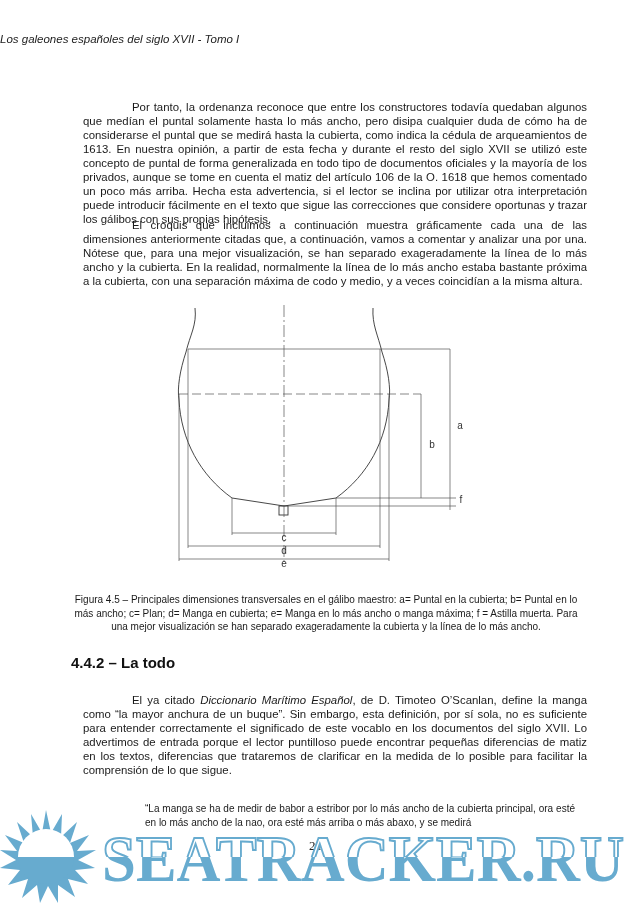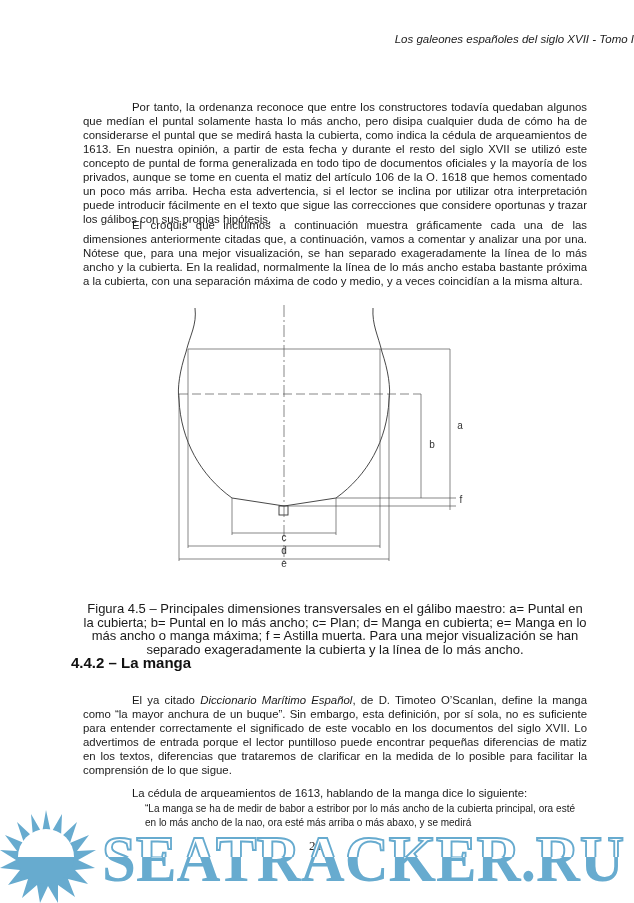--- a/index.html
+++ b/index.html
@@ -1,25 +1,25 @@
 <!DOCTYPE html>
 <html><head>
 <meta charset="utf-8">
 <style>
   html, body { margin: 0; padding: 0; background: #ffffff; }
   body { width: 634px; height: 903px; position: relative; overflow: hidden; font-family: "Liberation Sans", sans-serif; color: #1a1a1a; }
   .page { position: absolute; left: 0; top: 0; width: 634px; height: 903px; background: #fff; }
-  .running-header { position: absolute; top: 33px; left: 0; width: 634px; text-align: right; font-style: italic; font-size: 11.5px; color: #222; }
+  .running-header { position: absolute; top: 33px; left: 0; width: 634px; text-align: left; font-style: italic; font-size: 11.5px; color: #222; }
   .para { position: absolute; left: 71px; width: 504px; font-size: 11.4px; line-height: 14px; text-align: justify; text-indent: 49px; margin: 12px; }
   .p1 { top: 88px; }
   .p2 { top: 206px; }
   .p3 { top: 681px; }
   .p4 { top: 774px; }
   .quote { position: absolute; left: 145px; width: 430px; top: 802px; font-size: 10px; line-height: 14px; text-align: justify; margin: 0; }
-  .caption { position: absolute; left: 71px; width: 504px; top: 590px; font-size: 13px; line-height: 13.5px; text-align: center; margin: 12px; }
+  .caption { position: absolute; left: 71px; width: 504px; top: 590px; font-size: 10px; line-height: 13.5px; text-align: center; margin: 3px; }
   .section-heading { position: absolute; left: 71px; top: 654px; font-size: 15px; font-weight: bold; margin: 0; color: #111; }
   .figure { position: absolute; left: 0; top: 0; width: 634px; height: 903px; pointer-events: none; }
   .page-number { position: absolute; left: 309px; top: 838px; font-family: "Liberation Serif", serif; font-size: 13px; color: #222; z-index: 2; }
   .watermark { position: absolute; left: 0; top: 808px; width: 634px; height: 95px; z-index: 3; pointer-events: none; }
   em { font-style: italic; }
 </style>
 </head>
 <body>
 
 <div class="page">
@@ -73,25 +73,24 @@
       <text x="432" y="448">b</text>
       <text x="461" y="503">f</text>
       <text x="284" y="541">c</text>
       <text x="284" y="554">d</text>
       <text x="284" y="567">e</text>
     </g>
   </svg>
 
   <p class="caption">Figura 4.5 – Principales dimensiones transversales en el gálibo maestro: a= Puntal en la cubierta; b= Puntal en lo más ancho; c= Plan; d= Manga en cubierta; e= Manga en lo más ancho o manga máxima; f = Astilla muerta. Para una mejor visualización se han separado exageradamente la cubierta y la línea de lo más ancho.</p>
 
-  <h2 class="section-heading">4.4.2 – La manga</h2>
+  <h2 class="section-heading">4.4.2 – La todo</h2>
 
   <p class="para p3"><span>El ya citado </span><em>Diccionario Marítimo Español</em><span>, de D. Timoteo O’Scanlan, define la manga como “la mayor anchura de un buque”. Sin embargo, esta definición, por sí sola, no es suficiente para entender correctamente el significado de este vocablo en los documentos del siglo XVII. Lo advertimos de entrada porque el lector puntilloso puede encontrar pequeñas diferencias de matiz en los textos, diferencias que trataremos de clarificar en la medida de lo posible para facilitar la comprensión de lo que sigue.</span></p>
 
-  <p class="para p4">La cédula de arqueamientos de 1613, hablando de la manga dice lo siguiente:</p>
 
   <p class="quote">“La manga se ha de medir de babor a estribor por lo más ancho de la cubierta principal, ora esté en lo más ancho de la nao, ora esté más arriba o más abaxo, y se medirá</p>
 
   <div class="page-number">217</div>
 
   <svg class="watermark" viewBox="0 808 634 95" width="634" height="95" xmlns="http://www.w3.org/2000/svg">
     <defs>
       <clipPath id="lowerHalf">
           <rect x="0" y="857" width="634" height="60"></rect>
         </clipPath>

